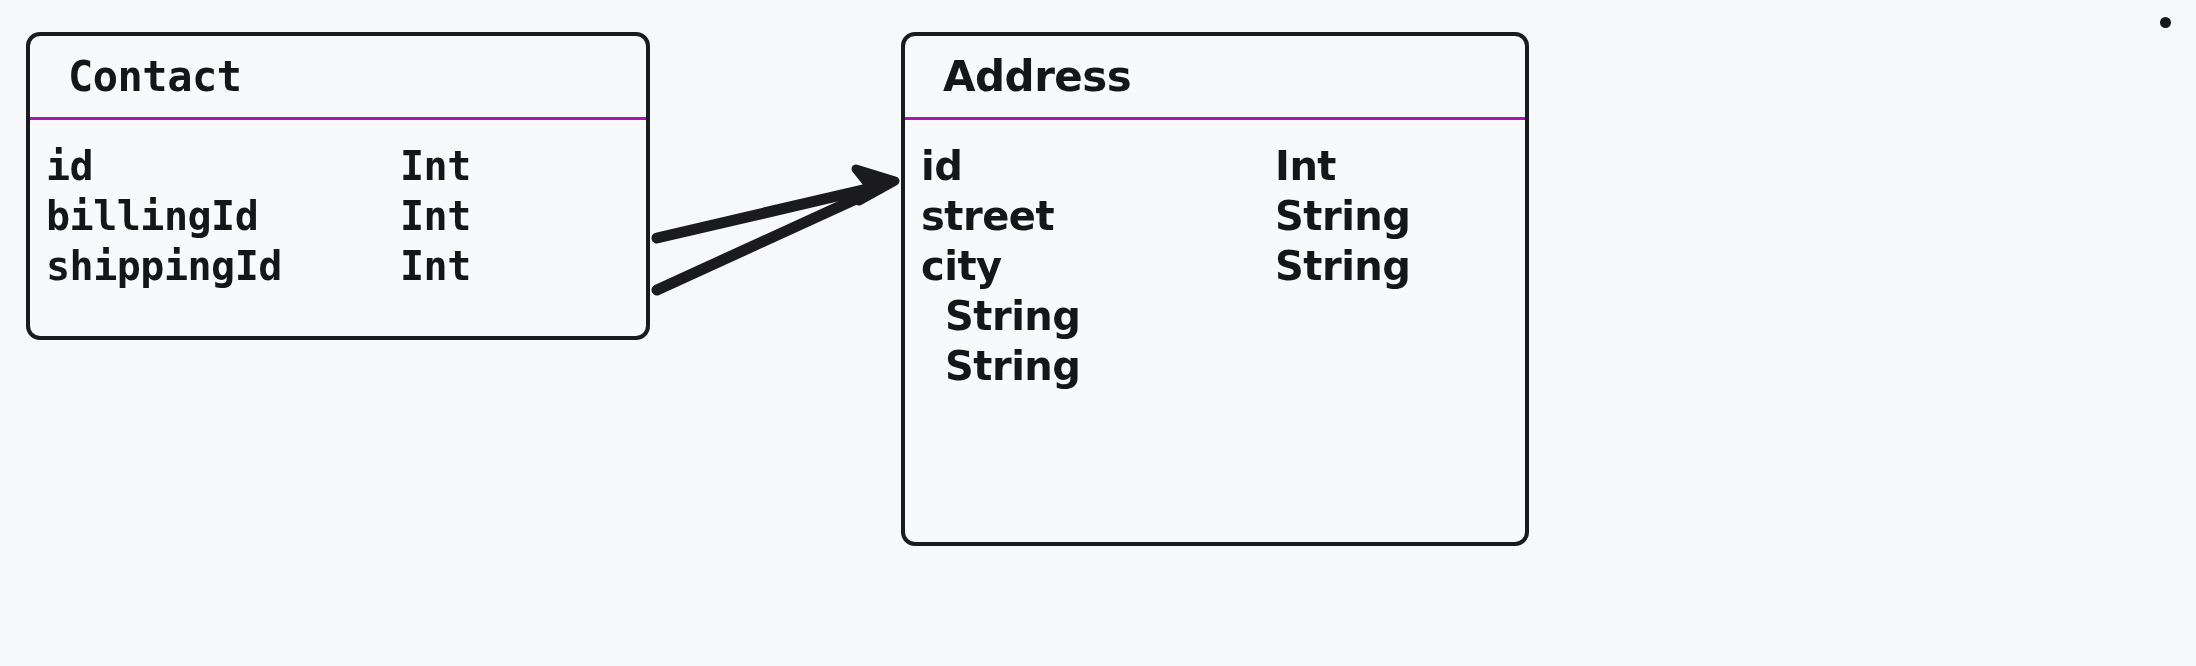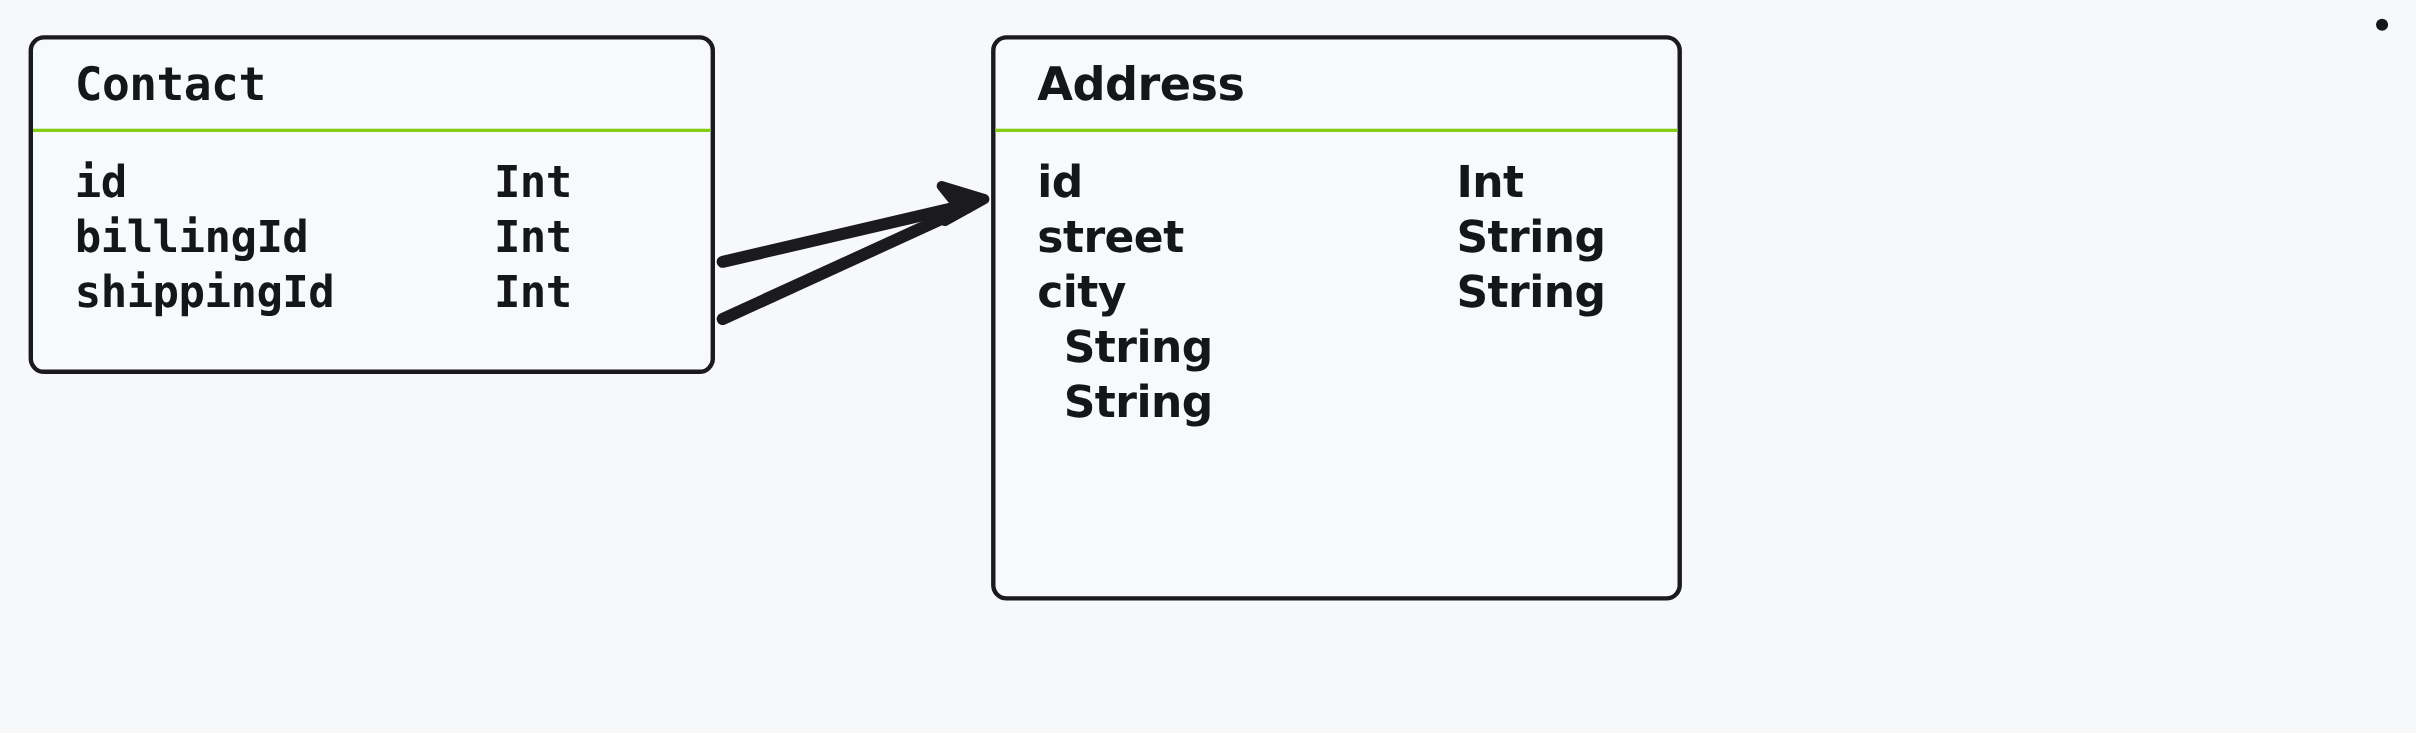--- a/index.html
+++ b/index.html
@@ -47,21 +47,21 @@
   }
 
   .entity-header {
     position: absolute;
     left: 0;
     right: 0;
     top: 0;
     height: 84px;
     display: flex;
     align-items: center;
-    border-bottom: 3px solid #84cc16;
+    border-bottom: 3px solid #a21caf;
     box-sizing: border-box;
   }
 
   .entity-title {
     padding-left: 38px;
     font-size: 42px;
     line-height: 1;
     color: #15161a;
     letter-spacing: 0.5px;
     white-space: nowrap;
@@ -74,22 +74,21 @@
     top: 84px;
     bottom: 0;
     padding: 26px 0 0 0;
     box-sizing: border-box;
   }
 
   .field-row {
     display: flex;
     align-items: baseline;
     height: 50px;
-    padding-left: 38px;
-    gap: 27px;
+    padding-left: 16px;
   }
 
   .field-name {
     width: 330px;
     flex: 0 0 330px;
     font-size: 40px;
     line-height: 1;
     color: #15161a;
     white-space: nowrap;
   }

